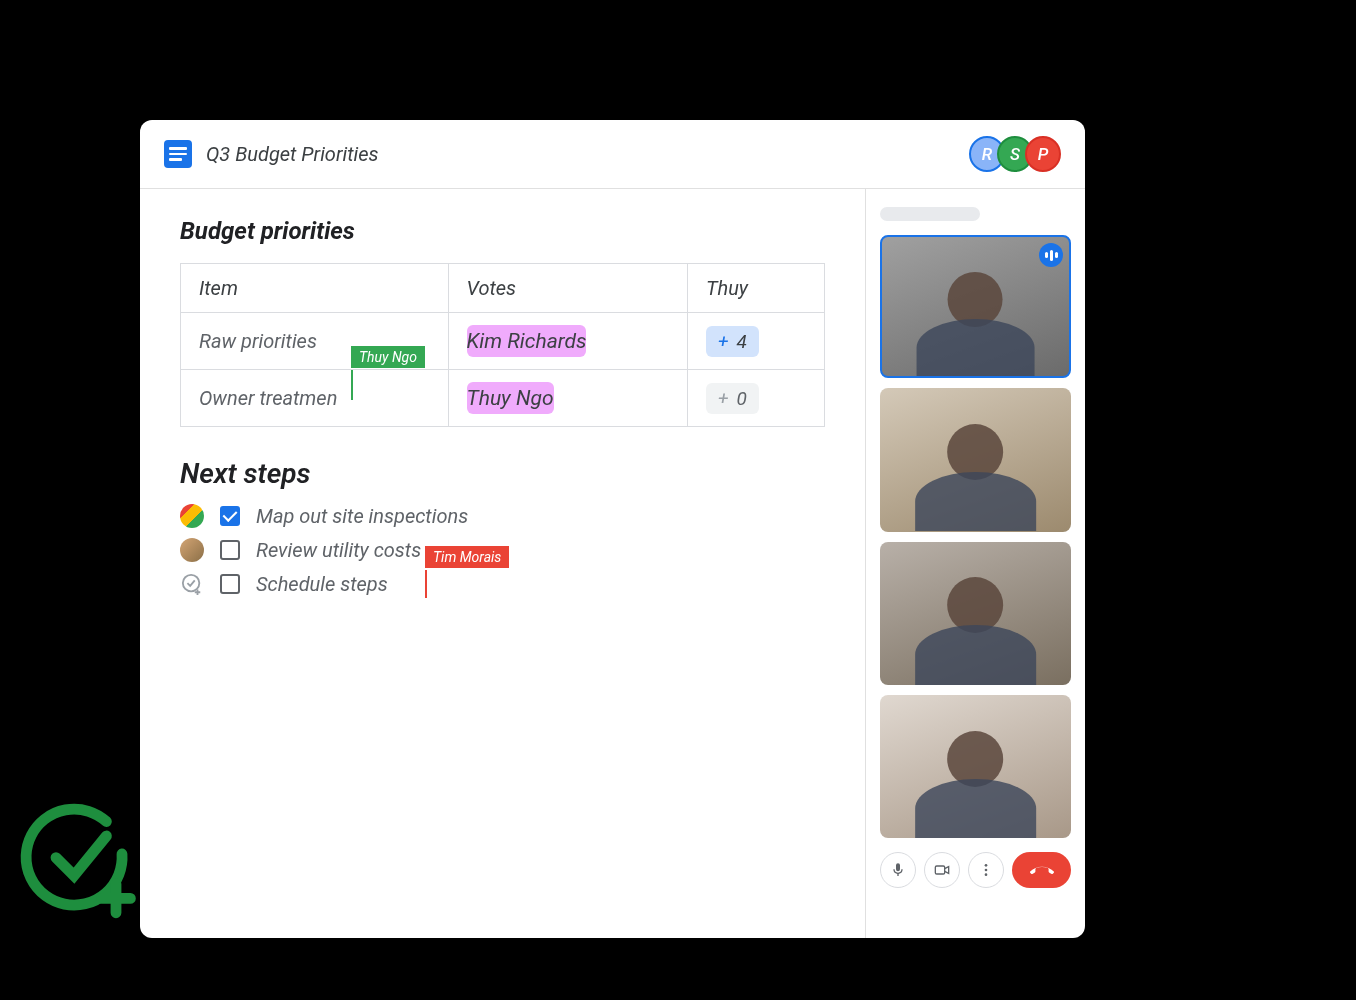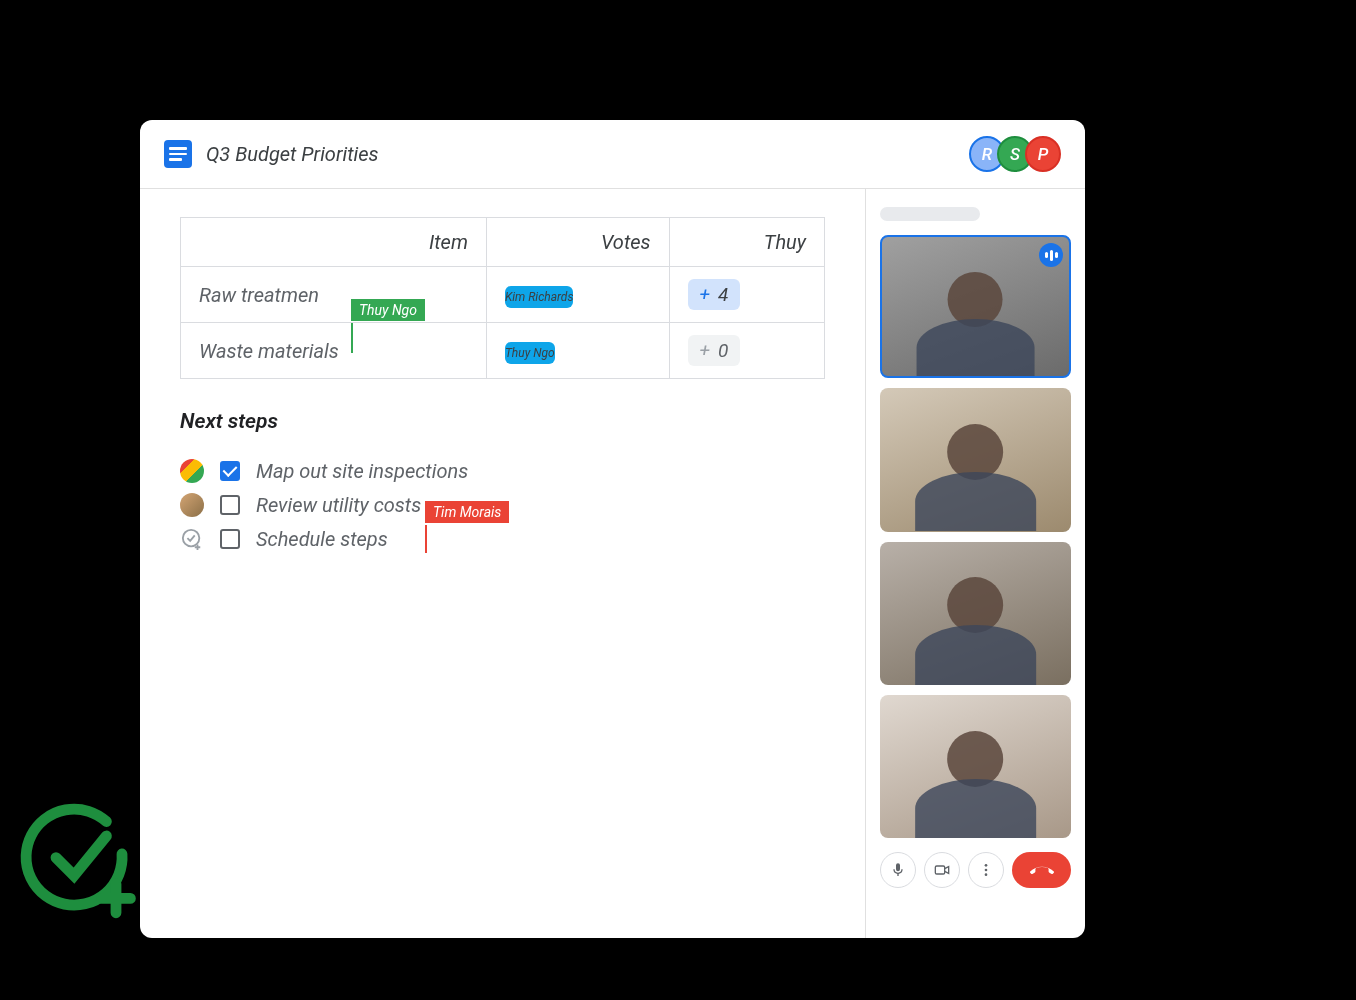--- a/index.html
+++ b/index.html
@@ -124,30 +124,29 @@
       padding: 12px 18px;
       text-align: left;
       font-size: 20px;
       color: #5f6368;
       position: relative;
     }
     
     .budget-table th {
       font-weight: 400;
       color: #3c4043;
-      text-align: right;
     }
     
     .owner-chip {
       display: inline-block;
-      background: #0ea5e9;
+      background: #f0abfc;
       padding: 4px 0;
       border-radius: 6px;
       color: #3c4043;
-      font-size: 12px;
+      font-size: 21px;
     }
     
     .vote-chip {
       display: inline-flex;
       align-items: center;
       gap: 8px;
       padding: 4px 12px;
       border-radius: 6px;
       font-size: 19px;
     }
@@ -182,24 +181,24 @@
     .cursor-line-green {
       position: absolute;
       background: #34a853;
       width: 2px;
       height: 30px;
       left: 170px;
       top: 0px;
     }
     
     .next-steps-title {
-      font-size: 21px;
+      font-size: 28px;
       font-weight: 600;
       color: #202124;
-      margin-bottom: 26px;
+      margin-bottom: 14px;
     }
     
     .step-row {
       display: flex;
       align-items: center;
       gap: 16px;
       margin-bottom: 10px;
       position: relative;
     }
     
@@ -408,39 +407,40 @@
     <div class="doc-title">Q3 Budget Priorities</div>
     <div class="collaborators">
       <div class="collab-avatar blue">R</div>
       <div class="collab-avatar green">S</div>
       <div class="collab-avatar red">P</div>
     </div>
   </div>
 
   <div class="body">
     <div class="main">
+      <div class="section-title">Budget priorities</div>
 
       <table class="budget-table">
         <tbody>
             <tr>
           <th>Item</th>
           <th>Votes</th>
           <th>Thuy</th>
         </tr>
         <tr>
-          <td>Raw treatmen</td>
+          <td>Raw priorities</td>
           <td><span class="owner-chip">Kim Richards</span></td>
           <td><span class="vote-chip active">
                   <span class="plus">+</span>
                   <span>4</span>
                 </span></td>
         </tr>
         <tr>
           <td style="position:relative;">
-            <span>Waste materials</span>
+            <span>Owner treatmen</span>
             <div class="cursor-line-green"></div>
             <div class="cursor-label cursor-green">Thuy Ngo</div>
           </td>
           <td><span class="owner-chip">Thuy Ngo</span></td>
           <td><span class="vote-chip inactive">
                   <span class="plus">+</span>
                   <span>0</span>
                 </span></td>
         </tr>
       </tbody>

